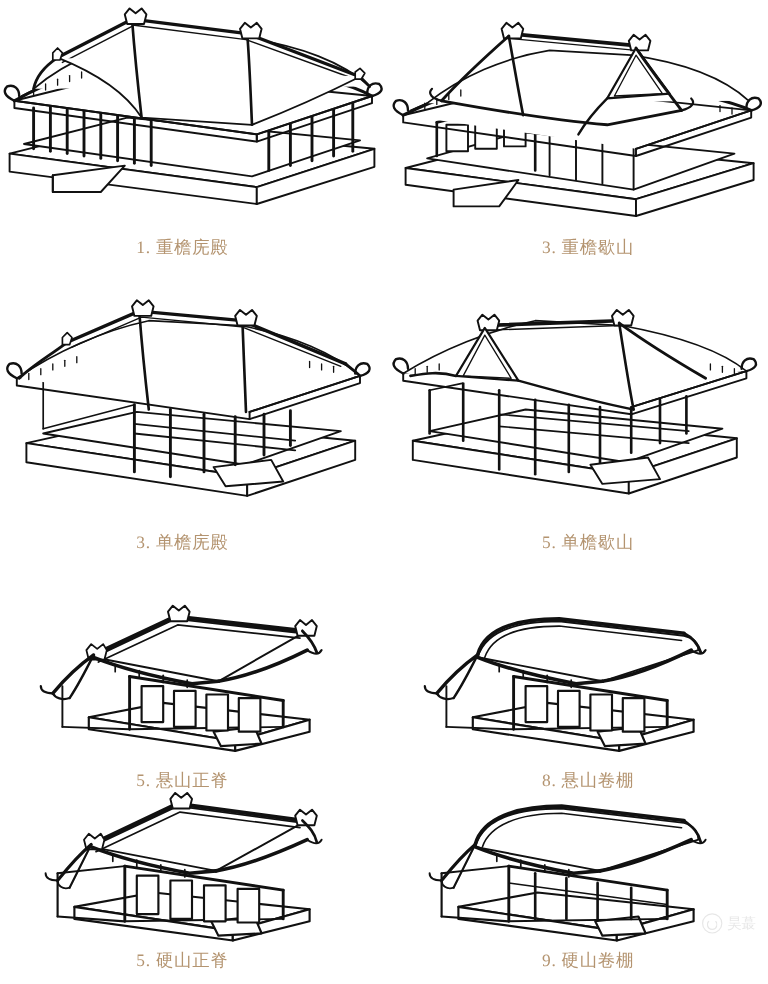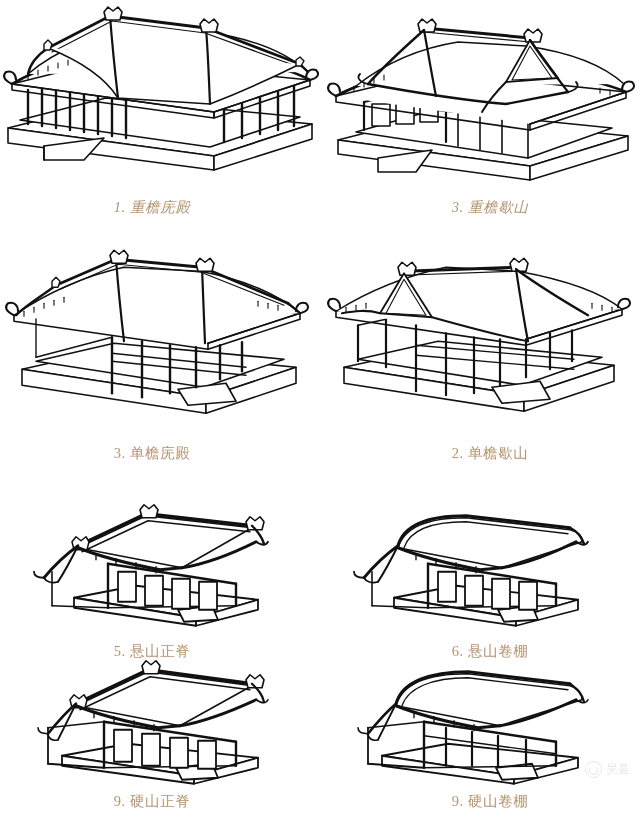--- a/index.html
+++ b/index.html
@@ -41,21 +41,21 @@
   .figure-caption {
     color: #b49470;
     font-size: 14.5px;
     letter-spacing: 0.6px;
     line-height: 1;
     white-space: nowrap;
     text-align: center;
     flex: 0 0 auto;
   }
   
-  .row1 .figure-caption { margin-bottom: 30px; font-style: italic; }
+  .row1 .figure-caption { margin-bottom: 30px; }
   .row2 .figure-caption { margin-bottom: 30px; text-align: center; }
   .row3 .figure-caption { margin-bottom: 2px; }
   .row4 .figure-caption { margin-bottom: 12px; }
 
   
   .col-left  .figure-caption { transform: translateX(-8px); }
   .col-right .figure-caption { transform: translateX(10px); }
 
   #watermark {
     position: absolute;
@@ -358,21 +358,21 @@
             <path d="M26 62 L26 67"></path>
               <path d="M36 60 L36 65"></path>
               <path d="M46 58 L46 63"></path>
             <path d="M272 58 L272 63"></path>
               <path d="M282 60 L282 65"></path>
               <path d="M292 62 L292 67"></path>
           </g>
         </g>
       </svg>
     </div>
-    <div class="figure-caption">2. 单檐歇山</div>
+    <div class="figure-caption">5. 单檐歇山</div>
   </div>
 
   <div class="figure-cell row3 col-left">
     <div class="figure-art">
       <svg viewBox="0 0 320 130" preserveAspectRatio="xMidYMid meet">
         <g fill="none" stroke="#111" stroke-width="1.8" stroke-linejoin="round" stroke-linecap="round">
 
           <path d="M74 96 L136 84 L258 98 L196 116 Z" fill="#fff"></path>
           <path d="M74 96 L74 106 L196 124 L196 116 Z" fill="#fff"></path>
           <path d="M196 116 L258 98 L258 108 L196 124 Z" fill="#fff"></path>
@@ -467,21 +467,21 @@
 
           <g stroke-width="1.4">
             <path d="M96 52 L96 58"></path>
               <path d="M116 57 L116 63"></path>
             <path d="M136 61 L136 67"></path>
               <path d="M156 65 L156 71"></path>
           </g>
         </g>
       </svg>
     </div>
-    <div class="figure-caption">6. 悬山卷棚</div>
+    <div class="figure-caption">8. 悬山卷棚</div>
   </div>
 
   <div class="figure-cell row4 col-left">
     <div class="figure-art">
       <svg viewBox="0 0 320 126" preserveAspectRatio="xMidYMid meet">
         <g fill="none" stroke="#111" stroke-width="1.8" stroke-linejoin="round" stroke-linecap="round">
 
           <path d="M62 92 L128 80 L258 94 L194 112 Z" fill="#fff"></path>
           <path d="M62 92 L62 102 L194 120 L194 112 Z" fill="#fff"></path>
           <path d="M194 112 L258 94 L258 104 L194 120 Z" fill="#fff"></path>
@@ -524,21 +524,21 @@
 
           <g stroke-width="1.4">
             <path d="M94 48 L94 54"></path>
               <path d="M114 53 L114 59"></path>
             <path d="M134 57 L134 63"></path>
               <path d="M154 61 L154 67"></path>
           </g>
         </g>
       </svg>
     </div>
-    <div class="figure-caption">9. 硬山正脊</div>
+    <div class="figure-caption">5. 硬山正脊</div>
   </div>
 
   <div class="figure-cell row4 col-right">
     <div class="figure-art">
       <svg viewBox="0 0 320 126" preserveAspectRatio="xMidYMid meet">
         <g fill="none" stroke="#111" stroke-width="1.8" stroke-linejoin="round" stroke-linecap="round">
 
           <path d="M62 92 L128 80 L258 94 L194 112 Z" fill="#fff"></path>
           <path d="M62 92 L62 102 L194 120 L194 112 Z" fill="#fff"></path>
           <path d="M194 112 L258 94 L258 104 L194 120 Z" fill="#fff"></path>

